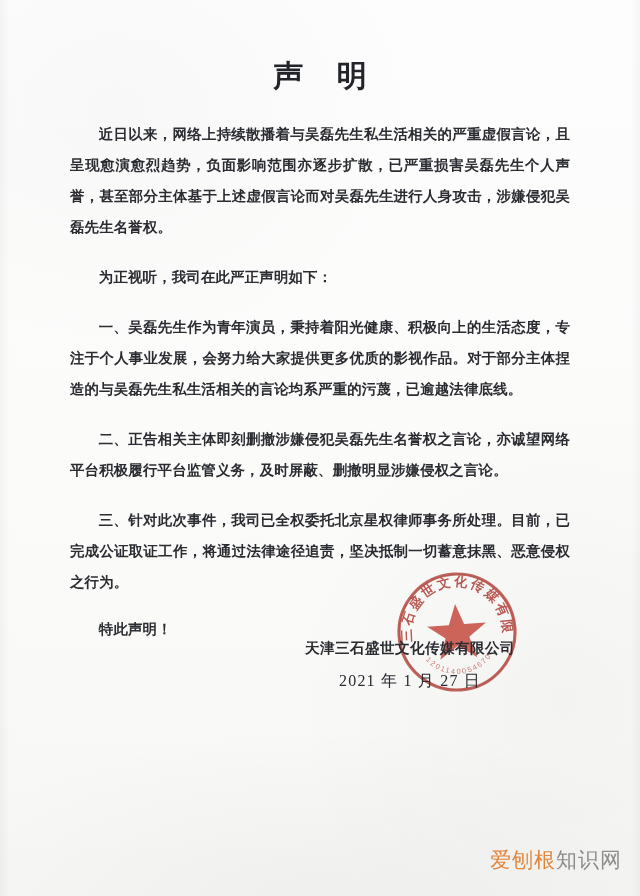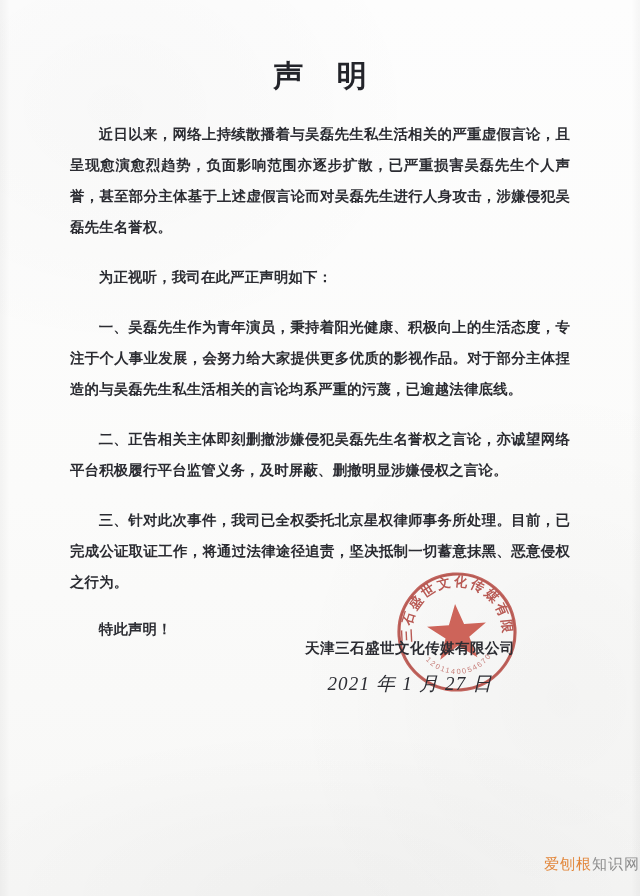--- a/index.html
+++ b/index.html
@@ -99,49 +99,48 @@
     font-weight: bold;
     color: #2b2c32;
     letter-spacing: 0.4px;
     line-height: 24px;
     position: relative;
     z-index: 3;
     font-family: "Liberation Serif", "DejaVu Serif", serif;
   }
   .sign-date {
     margin-top: 11px;
-    font-size: 19px;
+    font-size: 16px;
     color: #2b2c32;
     letter-spacing: 1.2px;
     position: relative;
     z-index: 3;
     font-family: "Liberation Serif", "DejaVu Serif", serif;
-    font-style: italic;
   }
 
   
   #seal {
     position: absolute;
     left: 391px;
     top: 566px;
     width: 132px;
     height: 132px;
     z-index: 2;
     opacity: 0.88;
     transform: rotate(-4deg);
     pointer-events: none;
   }
   #seal svg { display: block; width: 132px; height: 132px; }
 
   
   #watermark {
     position: absolute;
-    right: 0;
+    right: 18px;
     bottom: 22px;
-    font-size: 15px;
+    font-size: 21px;
     letter-spacing: 1px;
     font-family: Liberation Sans, sans-serif;
     z-index: 5;
     white-space: nowrap;
   }
   #watermark .wm-a { color: #e2863a; }
   #watermark .wm-b { color: #8d8d8d; }
 </style>
 </head>
 <body>

